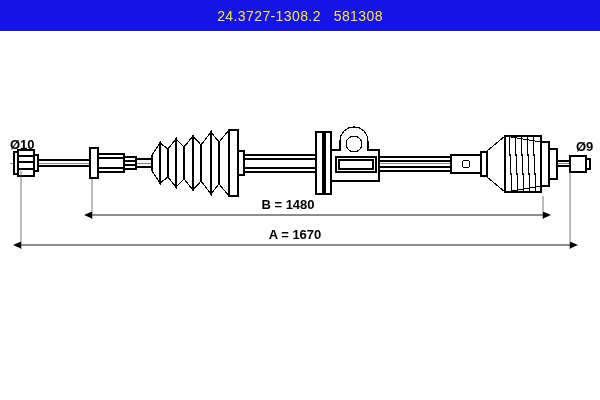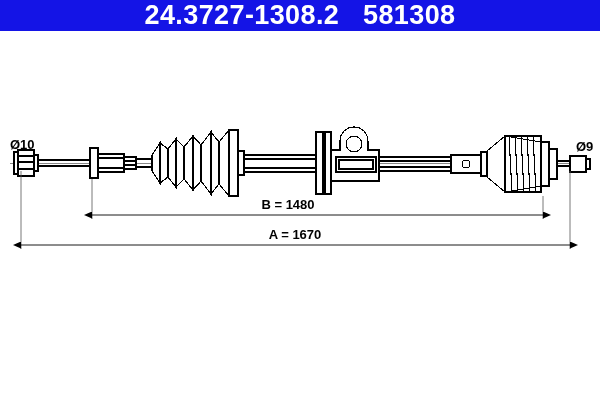--- a/index.html
+++ b/index.html
@@ -20,23 +20,23 @@
     left: 0;
     top: 0;
     width: 600px;
     height: 31px;
     background: #1414e6;
     display: flex;
     align-items: center;
     justify-content: center;
   }
   #title-text {
-    color: #ffffff;
-    font-size: 27px;
-    font-weight: bold;
+    color: #fde047;
+    font-size: 14px;
+    font-weight: normal;
     letter-spacing: 0.4px;
     white-space: pre;
     font-family: "Liberation Sans", sans-serif;
   }
   #drawing-area {
     position: absolute;
     left: 0;
     top: 31px;
     width: 600px;
     height: 266px;

